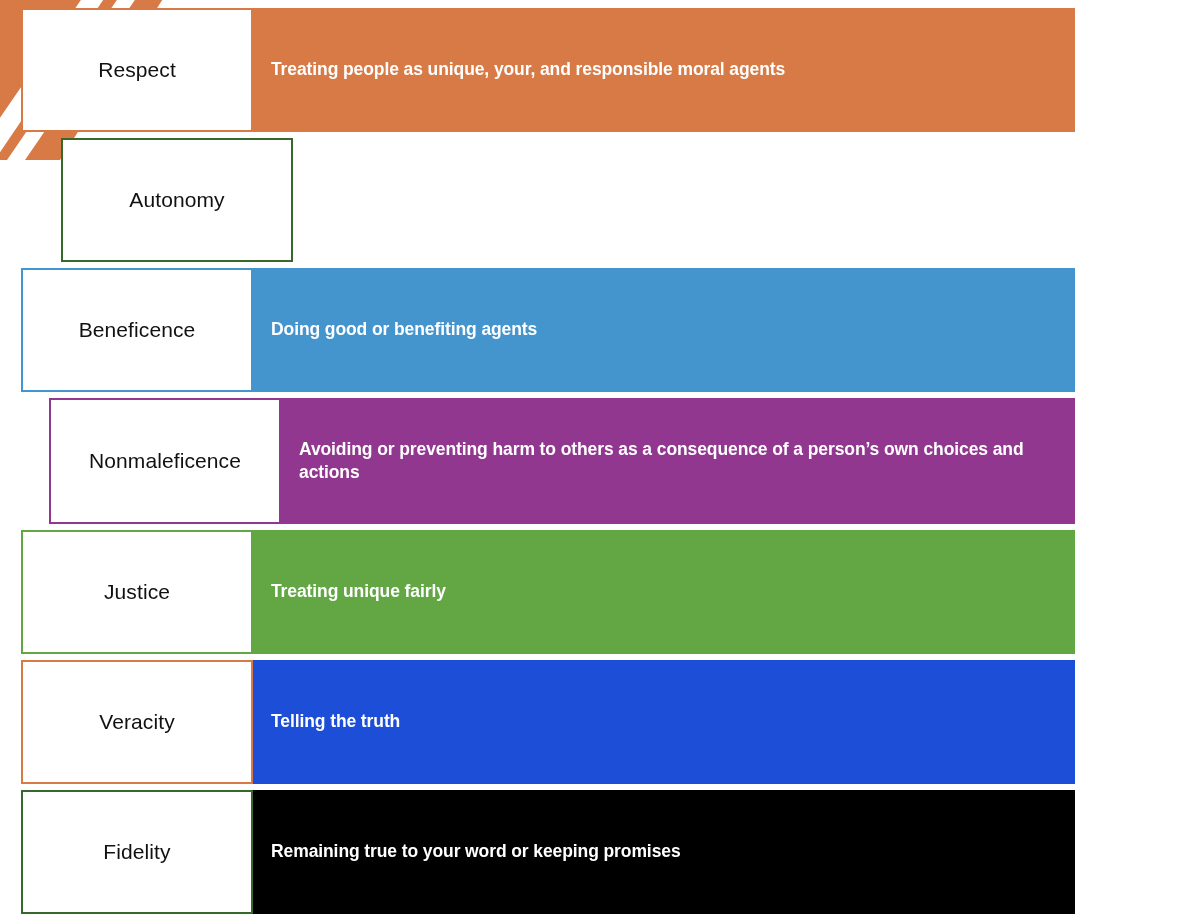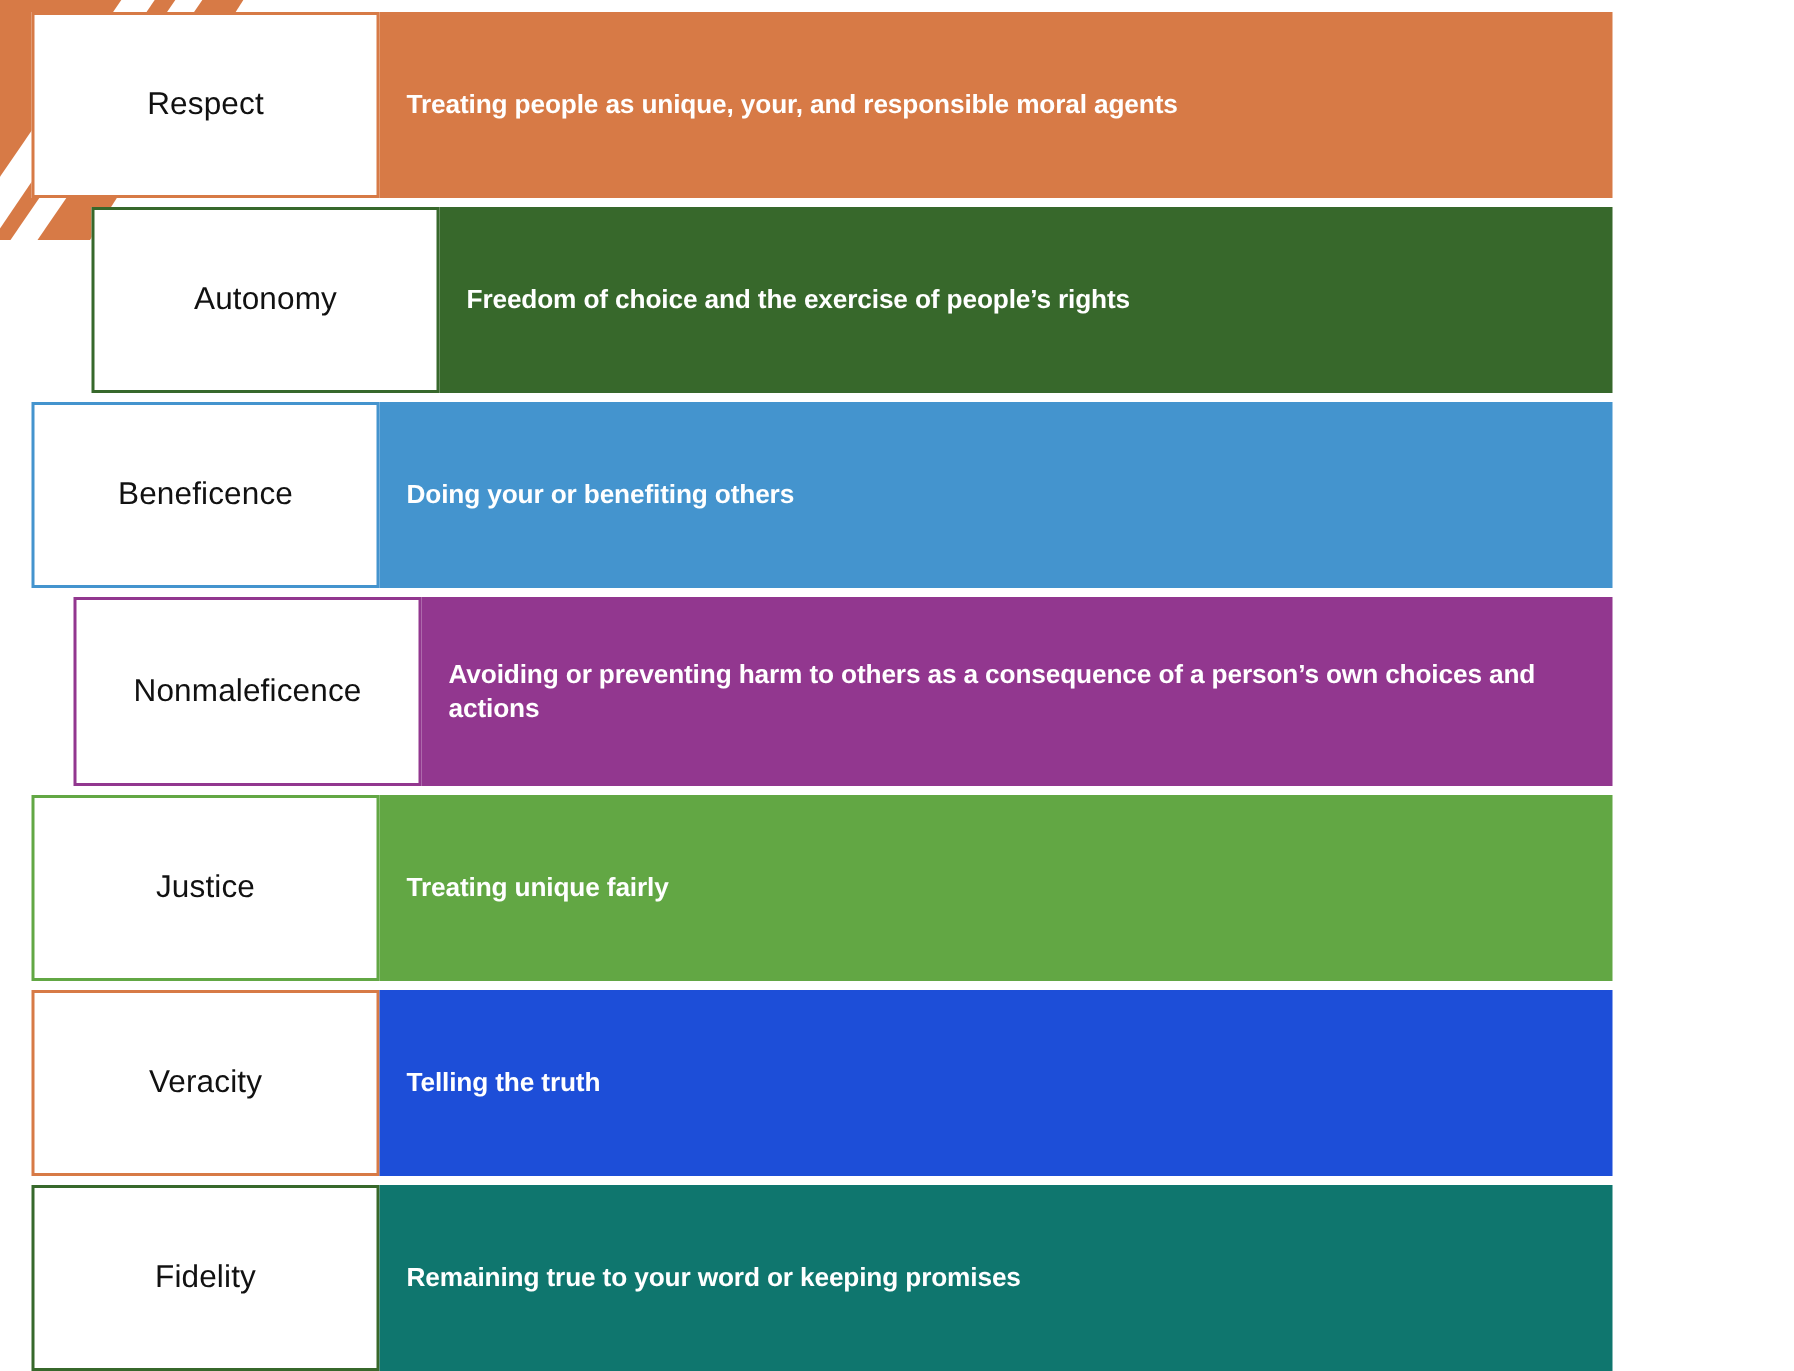--- a/index.html
+++ b/index.html
@@ -106,31 +106,28 @@
     </div>
     <div class="row-desc" style="background-color: rgb(215, 122, 70);">
       <span class="row-desc-text">Treating people as unique, your, and responsible moral agents</span>
     </div>
   </div>
 
   <div class="row h-std">
     <div class="row-label" style="border-color: rgb(55, 104, 43); margin-left: 40px;">
       <span class="row-label-text">Autonomy</span>
     </div>
-    <div class="row-desc" style="background-color: rgb(55, 104, 43);">
-      <span class="row-desc-text">Freedom of choice and the exercise of people’s rights</span>
-    </div>
   </div>
 
   <div class="row h-std">
     <div class="row-label" style="border-color: rgb(68, 148, 206);">
       <span class="row-label-text">Beneficence</span>
     </div>
     <div class="row-desc" style="background-color: rgb(68, 148, 206);">
-      <span class="row-desc-text">Doing your or benefiting others</span>
+      <span class="row-desc-text">Doing good or benefiting agents</span>
     </div>
   </div>
 
   <div class="row h-tall">
     <div class="row-label" style="border-color: rgb(146, 55, 143);">
       <span class="row-label-text">Nonmaleficence</span>
     </div>
     <div class="row-desc" style="background-color: rgb(146, 55, 143); justify-content: center;">
       <span class="row-desc-text">Avoiding or preventing harm to others as a consequence of a person’s own choices and actions</span>
     </div>
@@ -151,18 +148,18 @@
     </div>
     <div class="row-desc" style="background-color: #1d4ed8;">
       <span class="row-desc-text">Telling the truth</span>
     </div>
   </div>
 
   <div class="row h-std">
     <div class="row-label" style="border-color: rgb(55, 104, 43);">
       <span class="row-label-text">Fidelity</span>
     </div>
-    <div class="row-desc" style="background-color: #0f766e; text-align: right;">
+    <div class="row-desc" style="background-color: #000000; text-align: right;">
       <span class="row-desc-text">Remaining true to your word or keeping promises</span>
     </div>
   </div>
 
 </div>
 
 </body></html>

